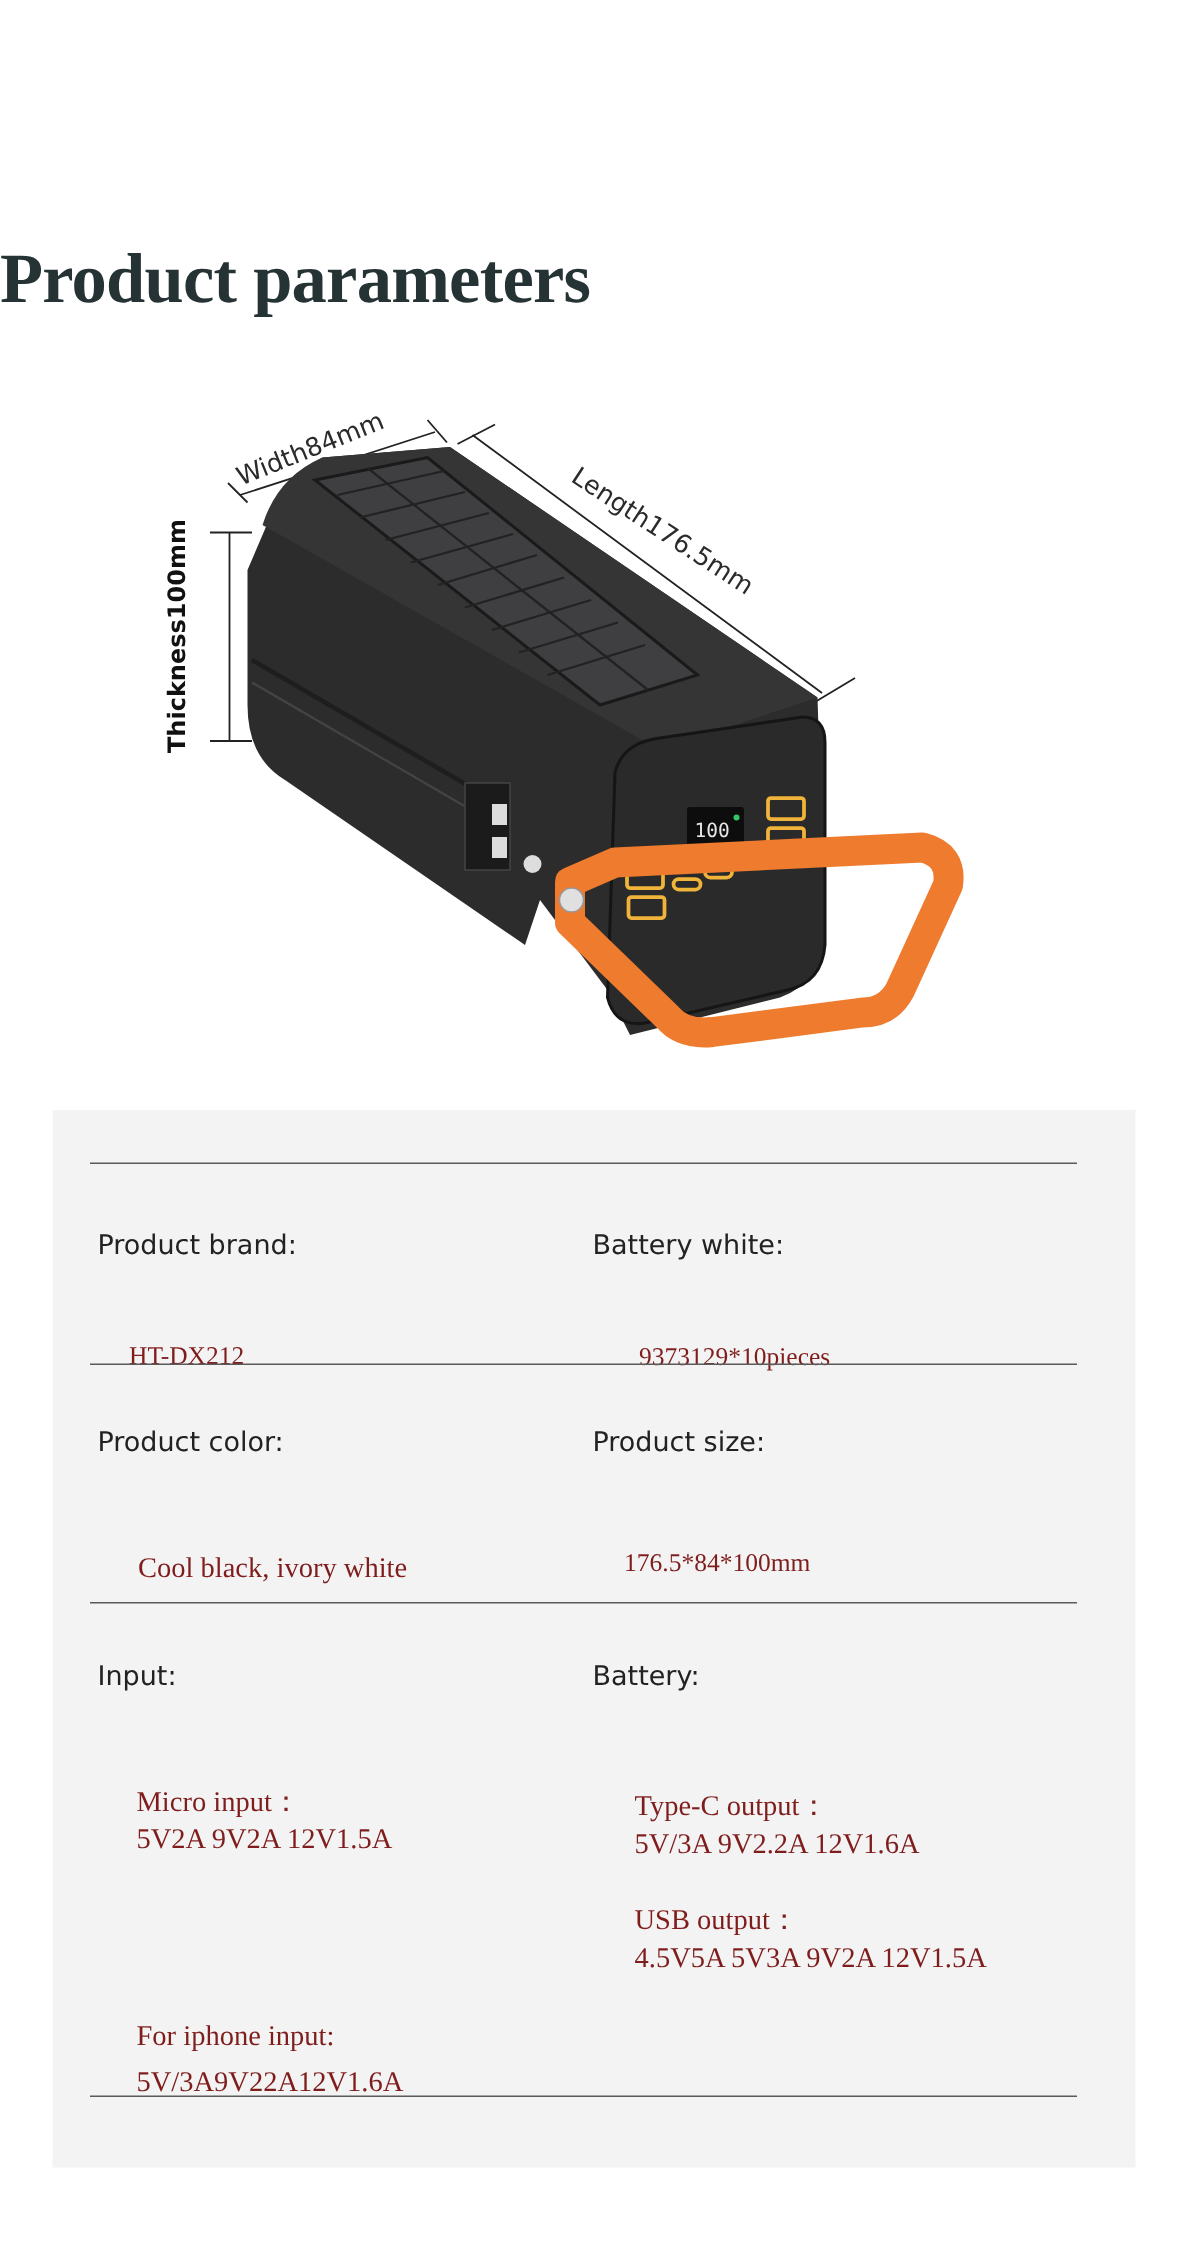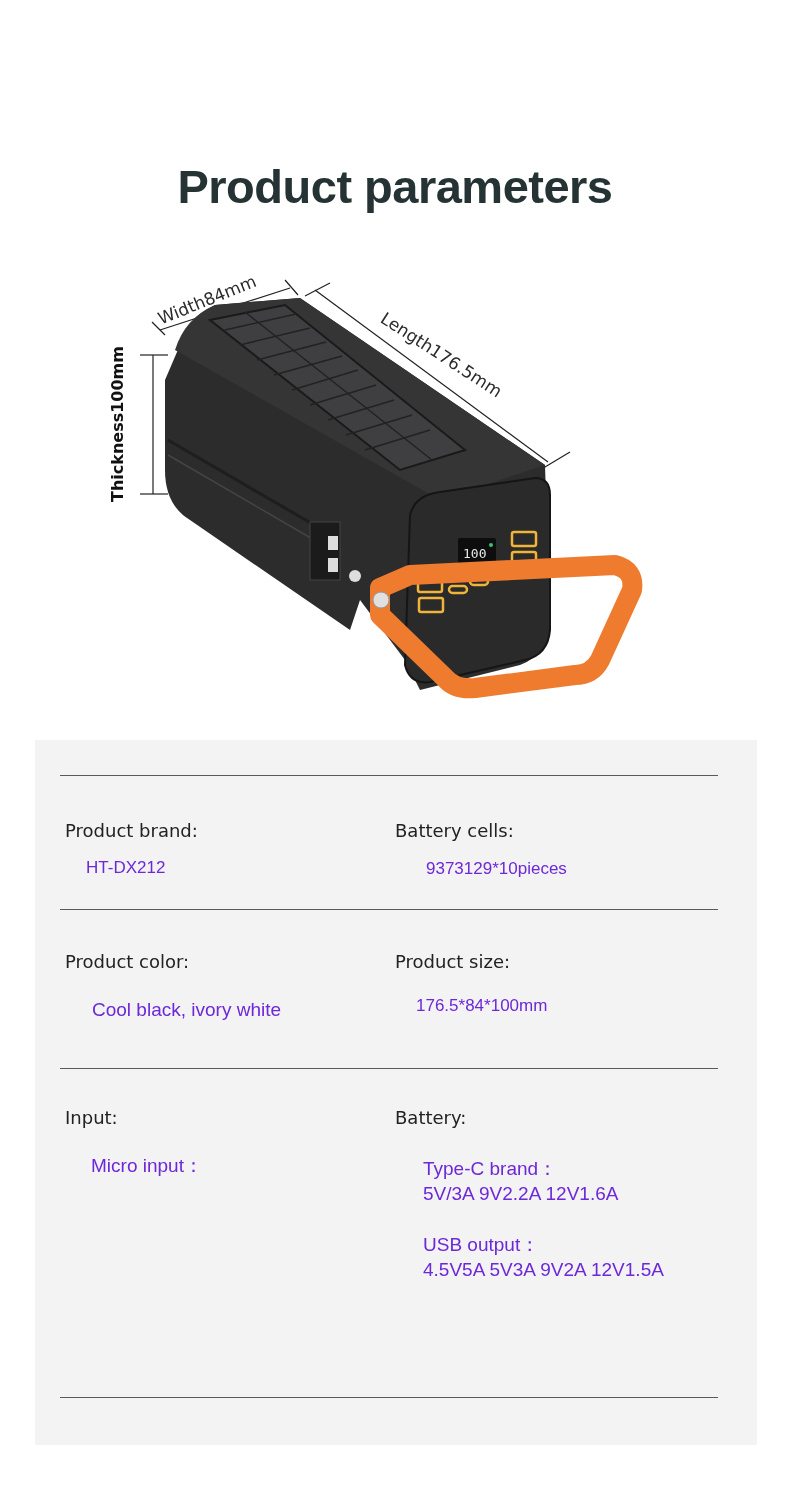--- a/index.html
+++ b/index.html
@@ -1,36 +1,36 @@
 <!DOCTYPE html>
 <html><head>
 <meta charset="utf-8">
 <style>
   html, body { margin: 0; padding: 0; }
   body {
     width: 790px; height: 1495px; background: #ffffff; position: relative; overflow: hidden;
     font-family: "Liberation Sans", "DejaVu Sans", sans-serif; color: #222;
   }
   .title {
-    position: absolute; left: 0; width: 790px; top: 128px; text-align: center;
-    font-family: Liberation Sans, sans-serif; font-size: 47px; color: #263334; letter-spacing: -0.5px;
+    position: absolute; left: 0; width: 790px; top: 128px; 
+    font-family: Liberation Serif, serif; font-size: 47px; color: #263334; letter-spacing: -0.5px;
   }
   .illustration { position: absolute; left: 100px; top: 260px; width: 560px; height: 450px; }
   .dim-label {
     position: absolute; font-family: "DejaVu Sans", sans-serif; font-size: 17px; color: #2b2b2b;
     white-space: nowrap; transform-origin: left top;
   }
   .dim-width { left: 55px; top: 50px; transform: rotate(-22deg); }
   .dim-length { left: 288px; top: 48px; transform: rotate(33deg); }
   .dim-thick { left: 8px; top: 242px; transform: rotate(-90deg); font-weight: bold; font-size: 16px; color: #111; }
 
   .panel { position: absolute; left: 35px; top: 740px; width: 722px; height: 705px; background: #f3f3f3; }
   .rule { position: absolute; left: 25px; width: 658px; height: 1px; background: #5a5a5a; }
   .label { position: absolute; font-family: "DejaVu Sans", sans-serif; font-size: 18px; color: #222; white-space: nowrap; }
-  .value { position: absolute; font-family: Liberation Sans, sans-serif; font-size: 17px; color: #6d28d9; white-space: nowrap; }
+  .value { position: absolute; font-family: Liberation Serif, serif; font-size: 17px; color: #7f1d1d; white-space: nowrap; margin-top: 36px; }
   .value.big { font-size: 19px; }
   .line { display: block; line-height: 25px; }
 </style>
 </head>
 <body>
 
 <h1 class="title">Product parameters</h1>
 
 <div class="illustration">
   <svg width="560" height="450" viewBox="100 260 560 450" xmlns="http://www.w3.org/2000/svg">
@@ -97,41 +97,46 @@
   <span class="dim-label dim-length">Length176.5mm</span>
   <span class="dim-label dim-thick">Thickness100mm</span>
 </div>
 
 <section class="panel">
   <div class="rule" style="top:35px"></div>
 
   <div class="label" style="left:30px; top:80px">Product brand:</div>
   <div class="value" style="left:51px; top:118px">HT-DX212</div>
 
-  <div class="label" style="left:360px; top:80px">Battery cells:</div>
+  <div class="label" style="left:360px; top:80px">Battery white:</div>
   <div class="value" style="left:391px; top:119px">9373129*10pieces</div>
 
   <div class="rule" style="top:169px"></div>
 
   <div class="label" style="left:30px; top:211px">Product color:</div>
   <div class="value big" style="left:57px; top:259px">Cool black, ivory white</div>
 
   <div class="label" style="left:360px; top:211px">Product size:</div>
   <div class="value" style="left:381px; top:256px">176.5*84*100mm</div>
 
   <div class="rule" style="top:328px"></div>
 
   <div class="label" style="left:30px; top:367px">Input:</div>
   <div class="value big" style="left:56px; top:413px">
     <span class="line">Micro input：</span>
+    <span class="line">5V2A 9V2A 12V1.5A</span>
+  </div>
+  <div class="value big" style="left:56px; top:566px">
+    <span class="line" style="line-height:31px">For iphone input:</span>
+    <span class="line" style="line-height:31px">5V/3A9V22A12V1.6A</span>
   </div>
 
   <div class="label" style="left:360px; top:367px">Battery:</div>
   <div class="value big" style="left:388px; top:416px">
-    <span class="line">Type-C brand：</span>
+    <span class="line">Type-C output：</span>
     <span class="line">5V/3A 9V2.2A 12V1.6A</span>
   </div>
   <div class="value big" style="left:388px; top:492px">
     <span class="line">USB output：</span>
     <span class="line">4.5V5A 5V3A 9V2A 12V1.5A</span>
   </div>
 
   <div class="rule" style="top:657px"></div>
 </section>
 

